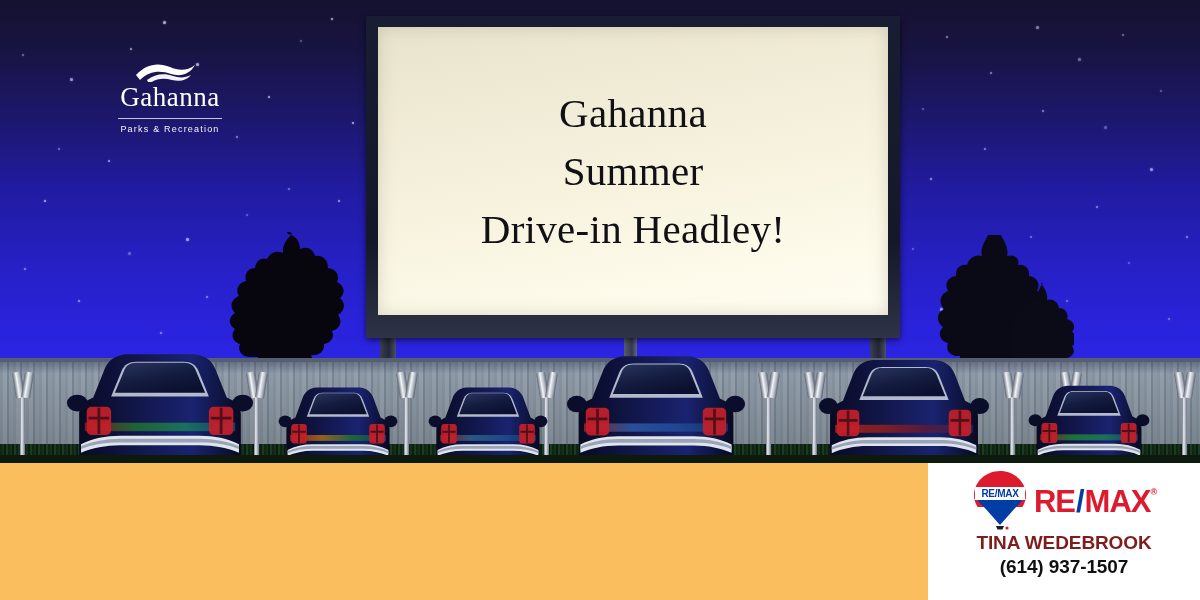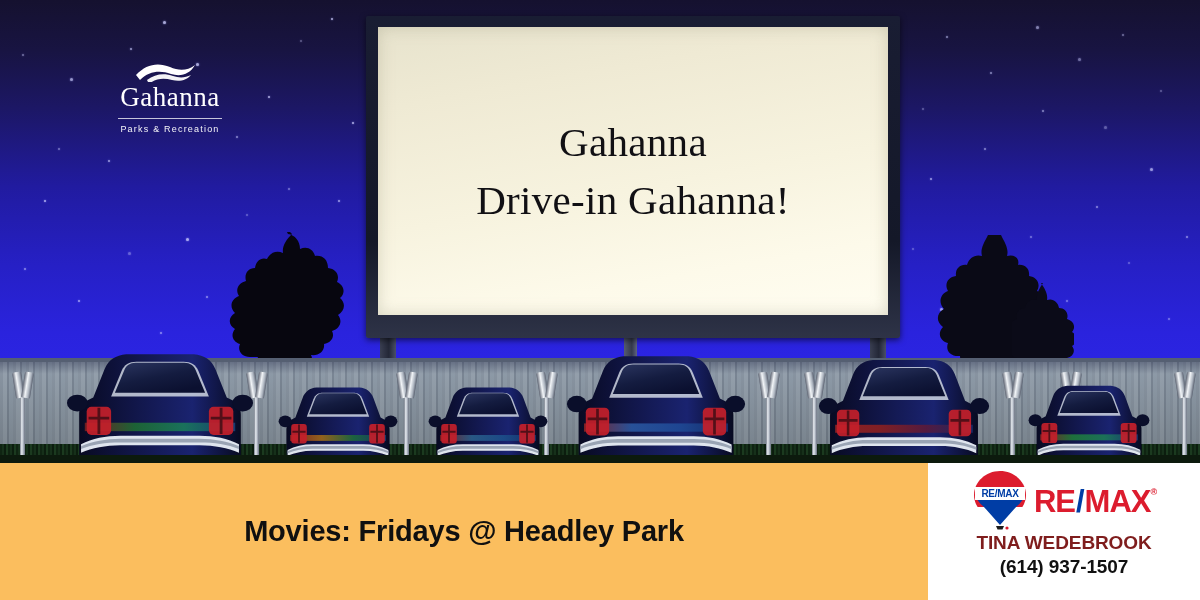--- a/index.html
+++ b/index.html
@@ -240,21 +240,22 @@
     <div class="sub">Parks &amp; Recreation</div>
   </div>
 
   <div class="screen-wrap">
     <div class="screen-leg l"></div>
     <div class="screen-leg c"></div>
     <div class="screen-leg r"></div>
     <div class="screen-frame"></div>
     <div class="screen-face">
       <div class="ln">Gahanna</div>
-      <div class="ln">Drive-in Gahanna!</div>
+      <div class="ln">Summer</div>
+      <div class="ln">Drive-in Headley!</div>
     </div>
   </div>
 
   <div class="ground">
     <div class="fence"></div>
     <div class="fence-top"></div>
     <div class="grass"></div>
   </div>
 
   <div id="poles">
@@ -514,21 +515,20 @@
           <path d="M16 106c12-6 26-9 42-9h84c16 0 30 3 42 9v9c-12-5-26-8-42-8H58c-16 0-30 3-42 8z" fill="#dfe5ee"></path>
           <path d="M16 108c12-5 26-8 42-8h84c16 0 30 3 42 8v3c-12-5-26-7-42-7H58c-16 0-30 2-42 7z" fill="#9aa4b4"></path>
         </svg>
       </div>
     </div>
 
   <div class="sliver"></div>
 
   <div class="banner">
     <div class="banner-text">
-      <div class="bl">Movies: Fridays @ Headley Park</div>
     </div>
 
     <div class="remax">
       <div class="remax-row">
         <svg class="balloon" viewBox="0 0 56 62">
           <path d="M28 1C13.6 1 2 12 2 25c0 4.4 1.3 8.5 3.6 12h44.8C52.7 33.5 54 29.4 54 25 54 12 42.4 1 28 1z" fill="#dc1c2e"></path>
           <rect x="3" y="17" width="50" height="13" fill="#ffffff"></rect>
           <path d="M5.6 30h44.8c-1.5 2.4-3.5 4.6-5.9 6.4L28 55 11.5 36.4C9.1 34.6 7.1 32.4 5.6 30z" fill="#003da5"></path>
           <text x="28" y="27.3" text-anchor="middle" font-family="Liberation Sans, sans-serif" font-size="10" font-weight="700" fill="#003da5" letter-spacing="-0.3">RE/MAX</text>
           <path d="M24 56h8l-1.5 3.5h-5z" fill="#1a1a1a"></path>

